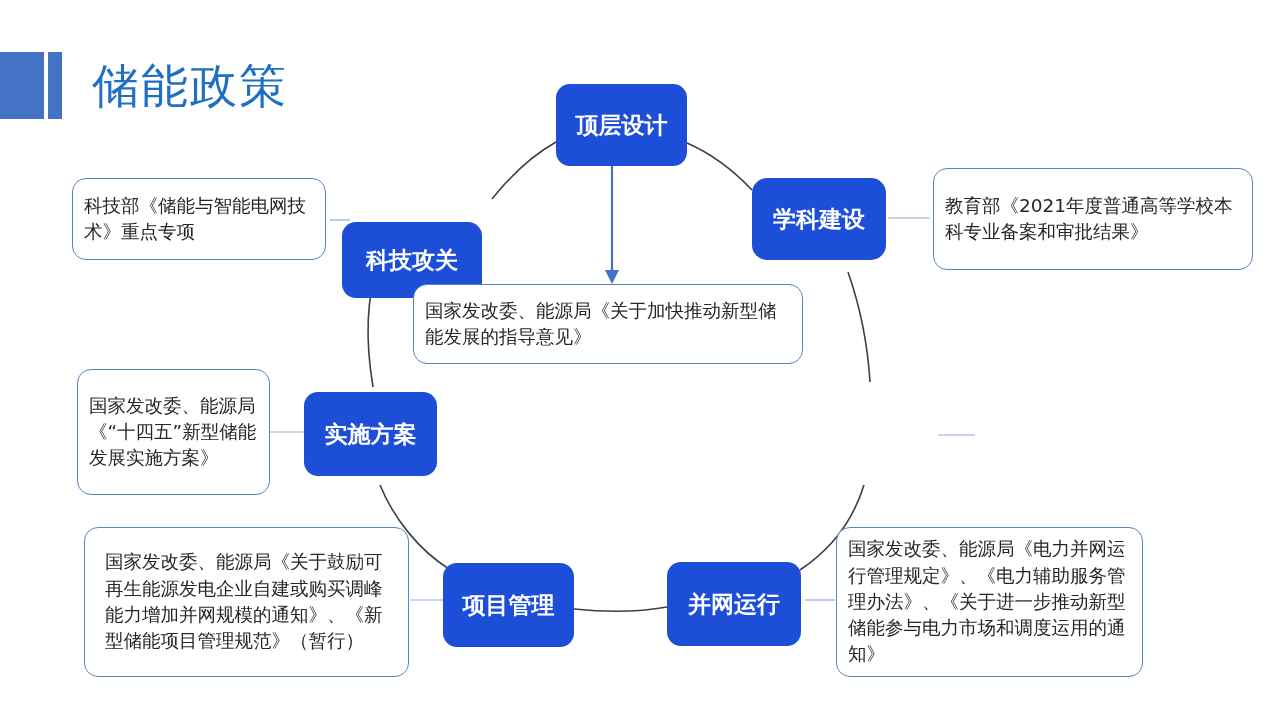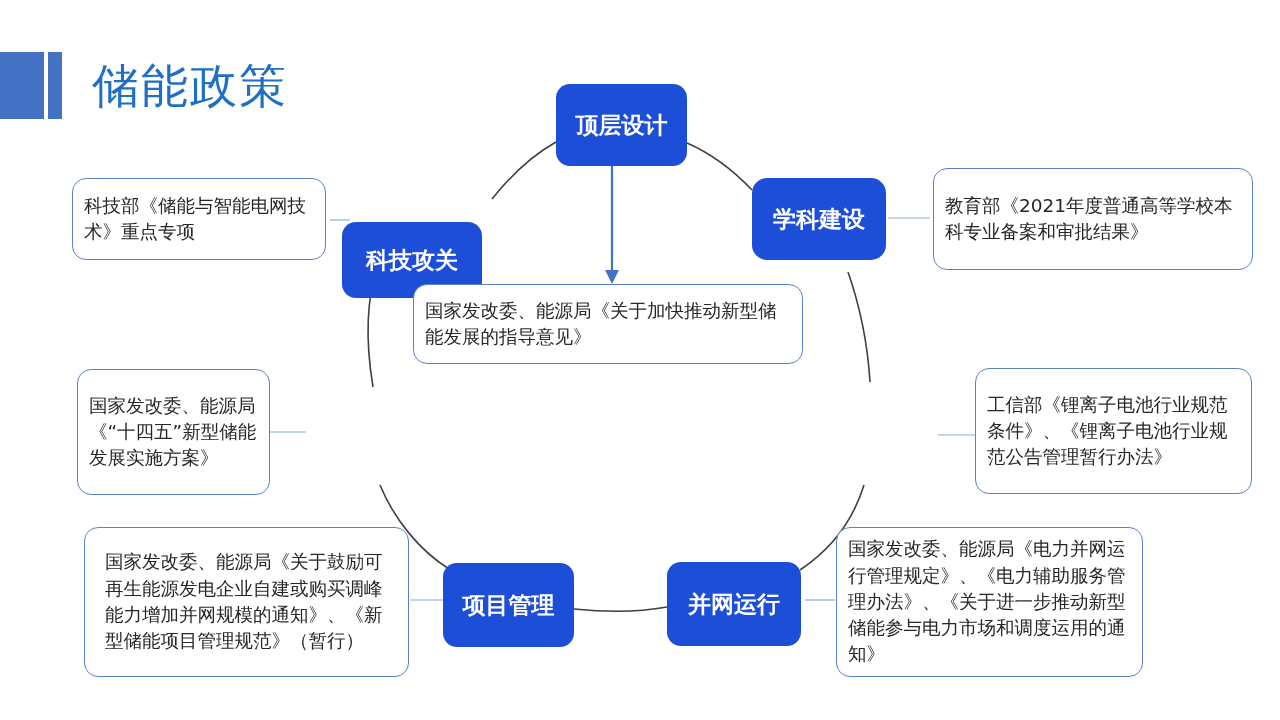--- a/index.html
+++ b/index.html
@@ -141,20 +141,23 @@
 
 
   <div class="node" style="left:443px; top:563px; width:131px; height:84px;">
     <span>项目管理</span>
   </div>
 
   <div class="node" style="left:667px; top:562px; width:134px; height:84px;">
     <span>并网运行</span>
   </div>
 
+  <div class="node" style="left:304px; top:392px; width:133px; height:84px;">
+    <span>实施方案</span>
+  </div>
 
   <div class="node" style="left:342px; top:182px; width:140px; height:76px;margin-top:40px;">
     <span>科技攻关</span>
   </div>
 
   <div class="callout" style="left:72px; top:178px; width:254px; height:82px;">
     <span>科技部《储能与智能电网技术》重点专项</span>
   </div>
 
   <div class="callout" style="left:933px; top:168px; width:320px; height:102px;">
@@ -162,23 +165,20 @@
   </div>
 
   <div class="callout" style="left:77px; top:369px; width:193px; height:126px;">
     <span>国家发改委、能源局《“十四五”新型储能发展实施方案》</span>
   </div>
 
   <div class="callout" style="left:413px; top:284px; width:390px; height:80px;">
     <span>国家发改委、能源局《关于加快推动新型储能发展的指导意见》</span>
   </div>
 
-  <div class="callout" style="left:975px; top:368px; width:277px; height:126px;">
-    <span>工信部《锂离子电池行业规范条件》、《锂离子电池行业规范公告管理暂行办法》</span>
-  </div>
 
   <div class="callout" style="left:84px; top:527px; width:325px; height:150px;padding-left:20px;">
     <span>国家发改委、能源局《关于鼓励可再生能源发电企业自建或购买调峰能力增加并网规模的通知》、《新型储能项目管理规范》（暂行）</span>
   </div>
 
   <div class="callout" style="left:836px; top:527px; width:307px; height:150px;">
     <span>国家发改委、能源局《电力并网运行管理规定》、《电力辅助服务管理办法》、《关于进一步推动新型储能参与电力市场和调度运用的通知》</span>
   </div>
 
 </div>

